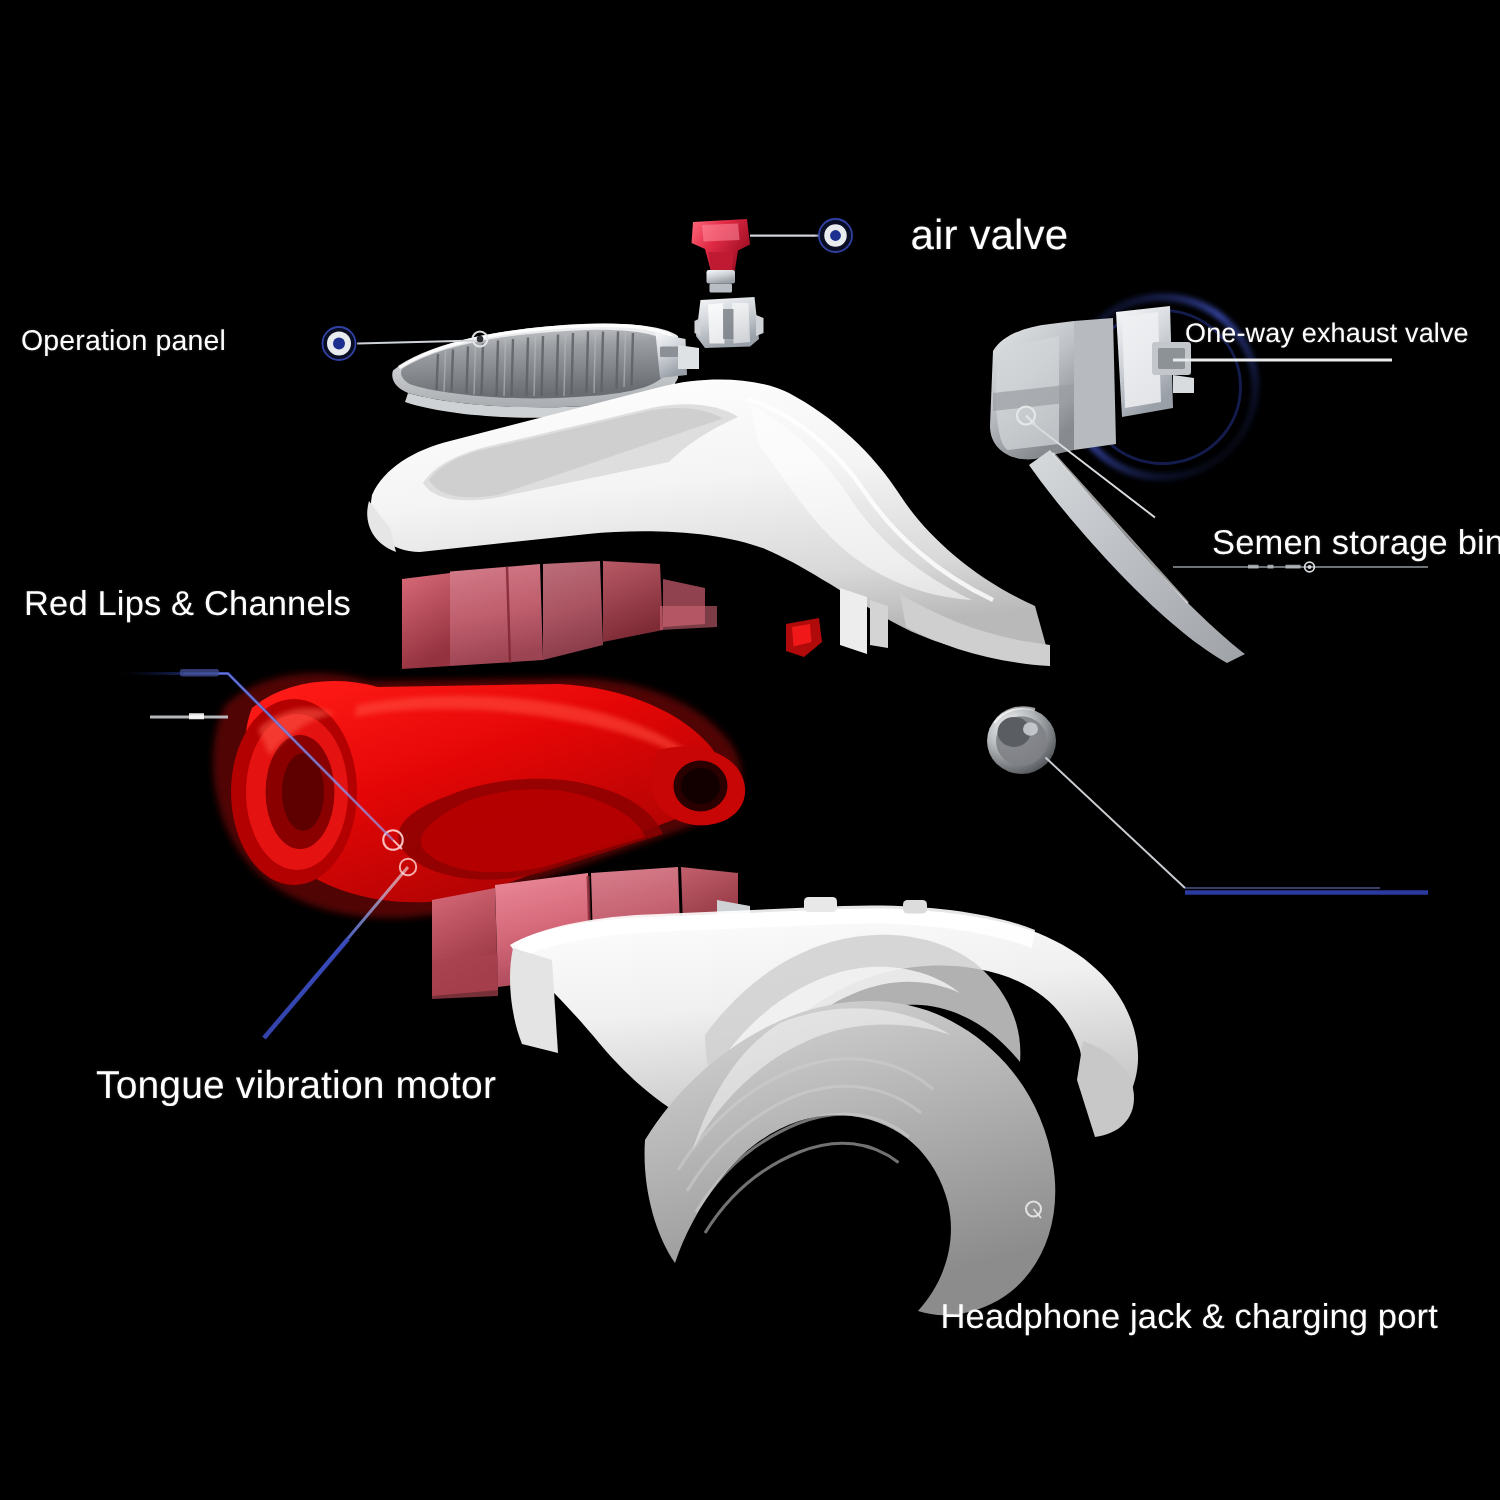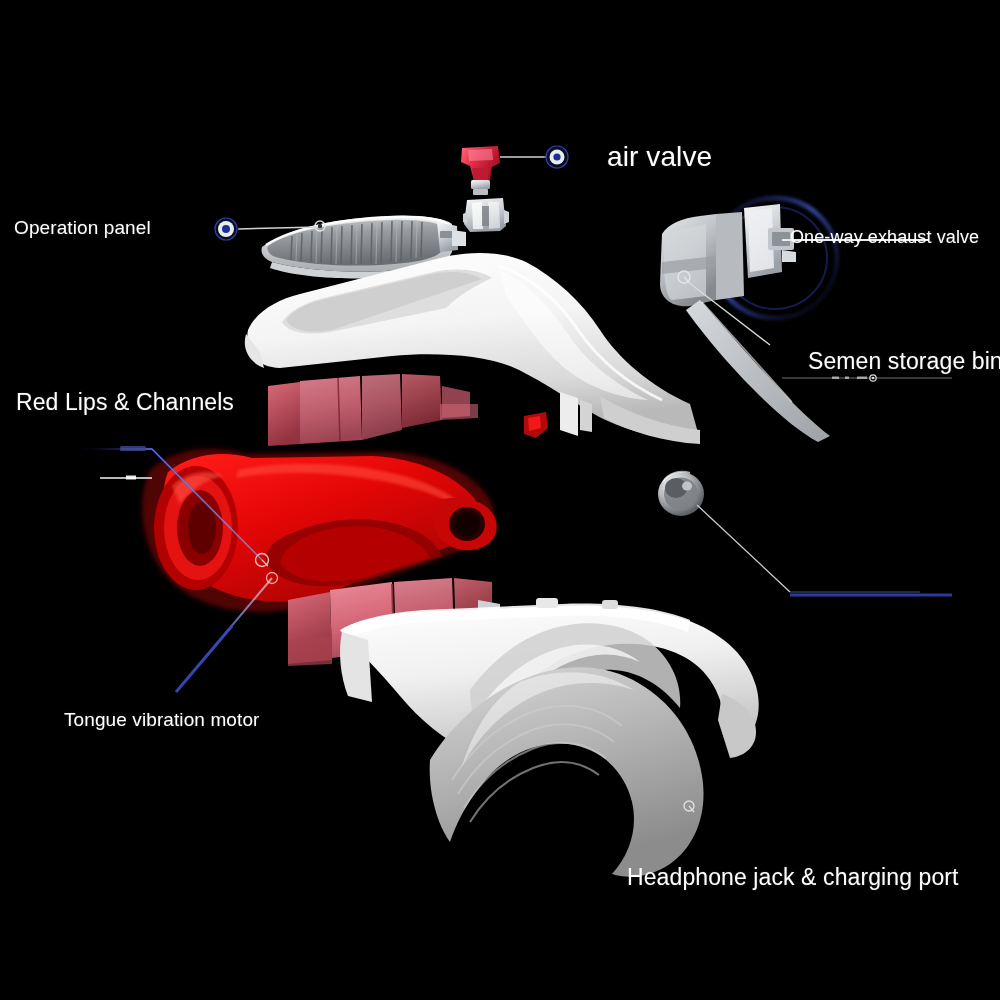--- a/index.html
+++ b/index.html
@@ -19,25 +19,25 @@
   .label{
     position:absolute;
     color:#ffffff;
     white-space:nowrap;
     line-height:1;
     letter-spacing:.1px;
     text-shadow:0 0 2px rgba(255,255,255,.18);
   }
   .lbl-operation{left:14px;  top:218px; font-size:19px;}
   .lbl-airvalve {left:580px; top:143px; font-size:28px;margin-left:27px;}
-  .lbl-oneway   {left:790px; top:228px; font-size:18px;}
+  .lbl-oneway   {left:790px; top:213px; font-size:18px;}
   .lbl-semen    {left:772px; top:350px; font-size:23px;margin-left:36px;}
   .lbl-redlips  {left:16px;  top:391px; font-size:23px;}
   .lbl-throat   {left:750px; top:559px; font-size:21px;}
-  .lbl-tongue   {left:64px;  top:710px; font-size:19px;}
+  .lbl-tongue   {left:64px;  top:710px; font-size:26px;}
   .lbl-headphone{left:627px; top:866px; font-size:23px;}
 </style>
 </head>
 <body>
 
 <div id="stage">
 
   <svg id="art" viewBox="0 0 1000 1000">
     <defs>
 

